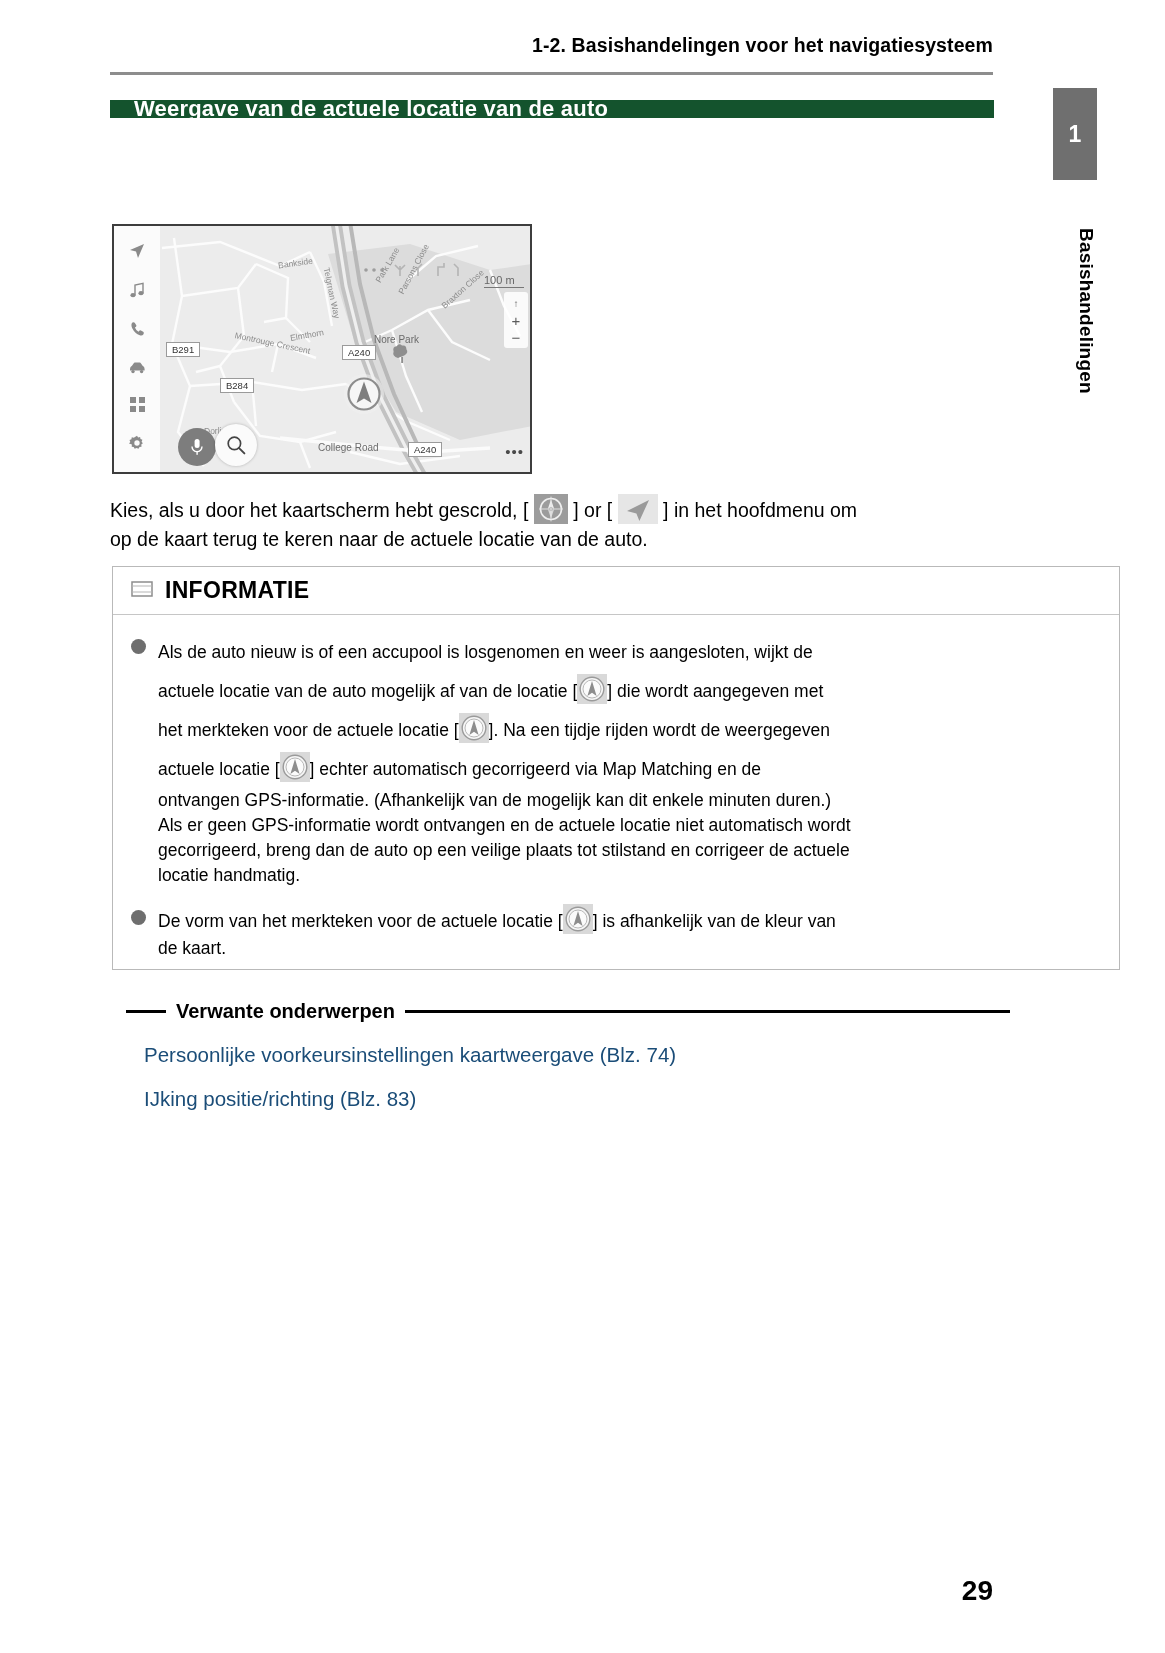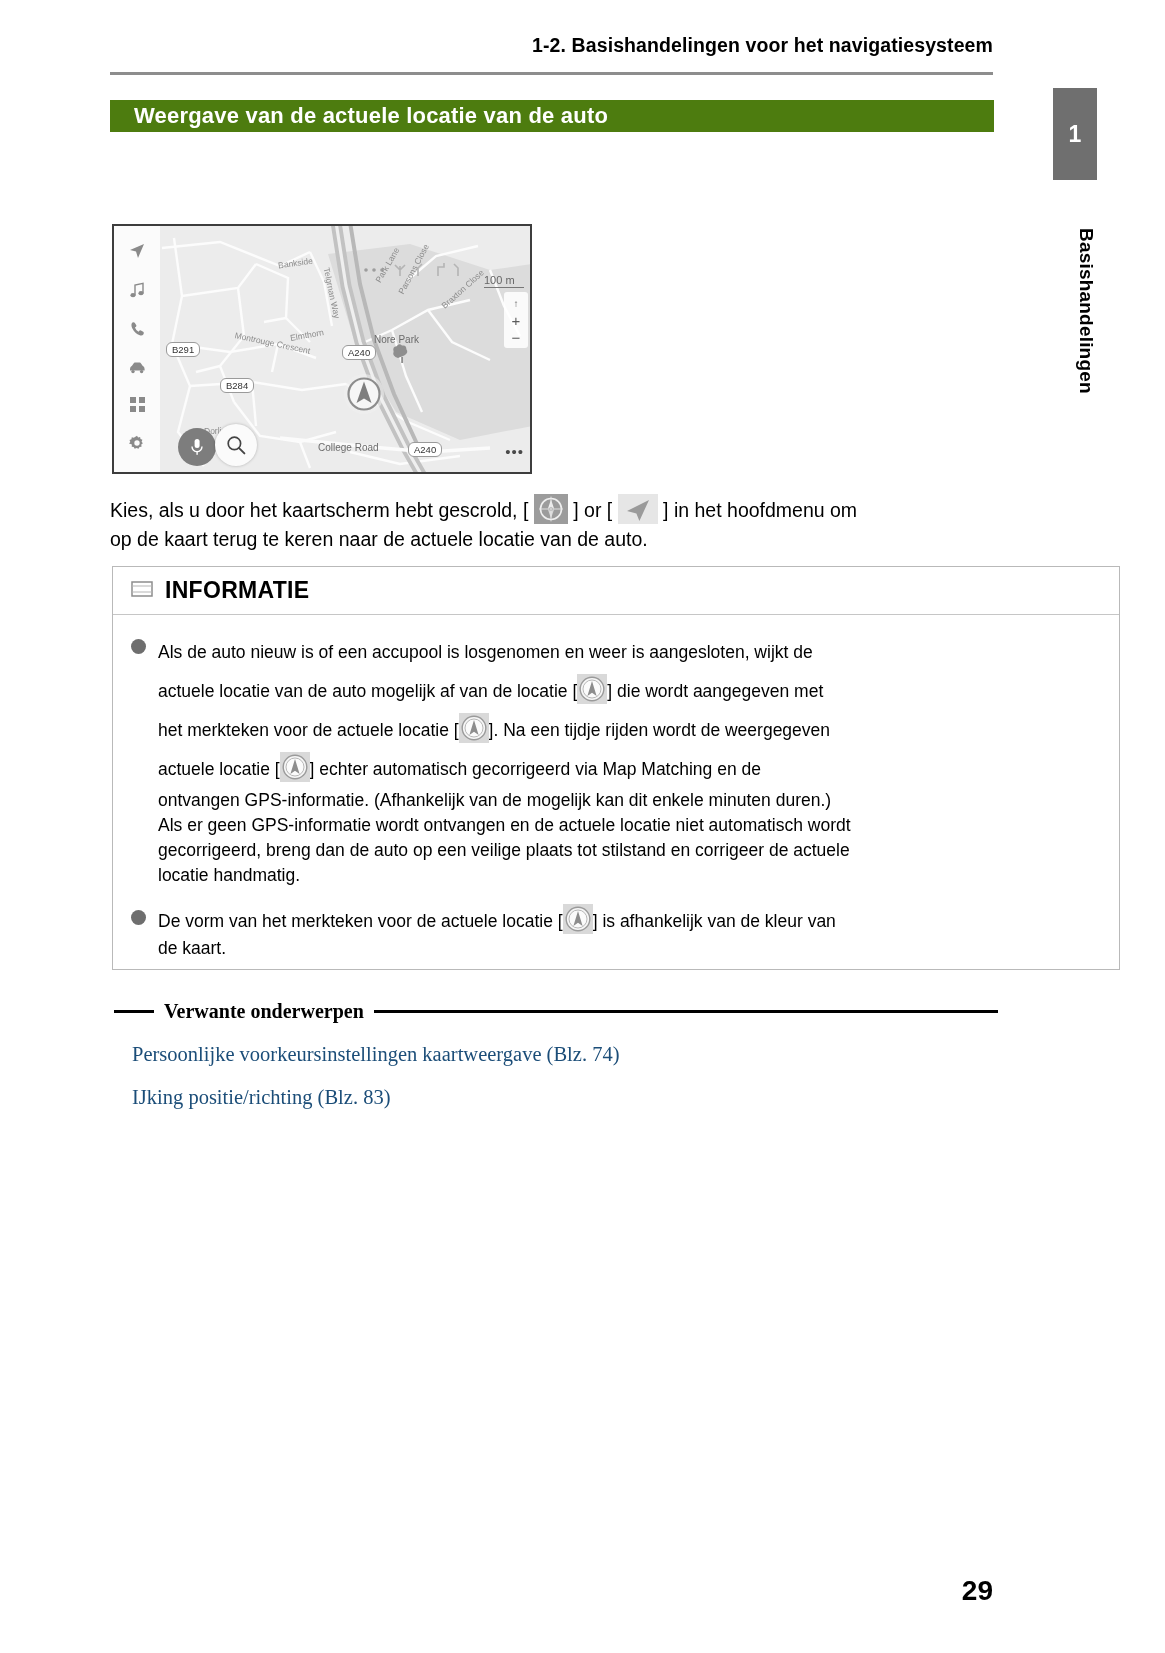--- a/index.html
+++ b/index.html
@@ -70,22 +70,22 @@
     writing-mode: vertical-rl;
     text-orientation: mixed;
   }
 
   
   .section-banner {
     position: absolute;
     top: 100px;
     left: 110px;
     width: 884px;
-    height: 32px;
-    background: #4d7c0f;
+    height: 18px;
+    background: #14532d;
     color: #ffffff;
     display: flex;
     align-items: center;
     box-sizing: border-box;
     padding-left: 24px;
     font-size: 22px;
     font-weight: bold;
     letter-spacing: 0.2px;
   }
 
@@ -161,21 +161,21 @@
     left: 46px; top: 0; right: 0; bottom: 0;
     background: #ebebeb;
     overflow: hidden;
   }
   .map-svg { position:absolute; left:0; top:0; }
 
   .road-shield {
     position: absolute;
     background: #fff;
     border: 1px solid #9a9a9a;
-    border-radius: 6px;
+    border-radius: 0;
     font-size: 9.5px;
     color: #333;
     padding: 1px 5px;
     font-family: "Liberation Sans", sans-serif;
     z-index: 3;
   }
   .map-label {
     position: absolute;
     font-size: 8.5px;
     color: #8c8c8c;
@@ -309,23 +309,22 @@
     font-size: 17.5px;
     line-height: 1.58;
   }
   .info-text .loose { line-height: 2.22; }
   .info-text .tight { line-height: 1.42; }
 
   
   .related-wrap {
     position: absolute;
     top: 1000px;
-    left: 114px;
+    left: 126px;
     width: 884px;
-    font-family: Liberation Serif, serif;
   }
   .related-head {
     display: flex;
     align-items: center;
     gap: 10px;
   }
   .rel-dash-left {
     width: 40px;
     height: 3px;
     background: #000;

